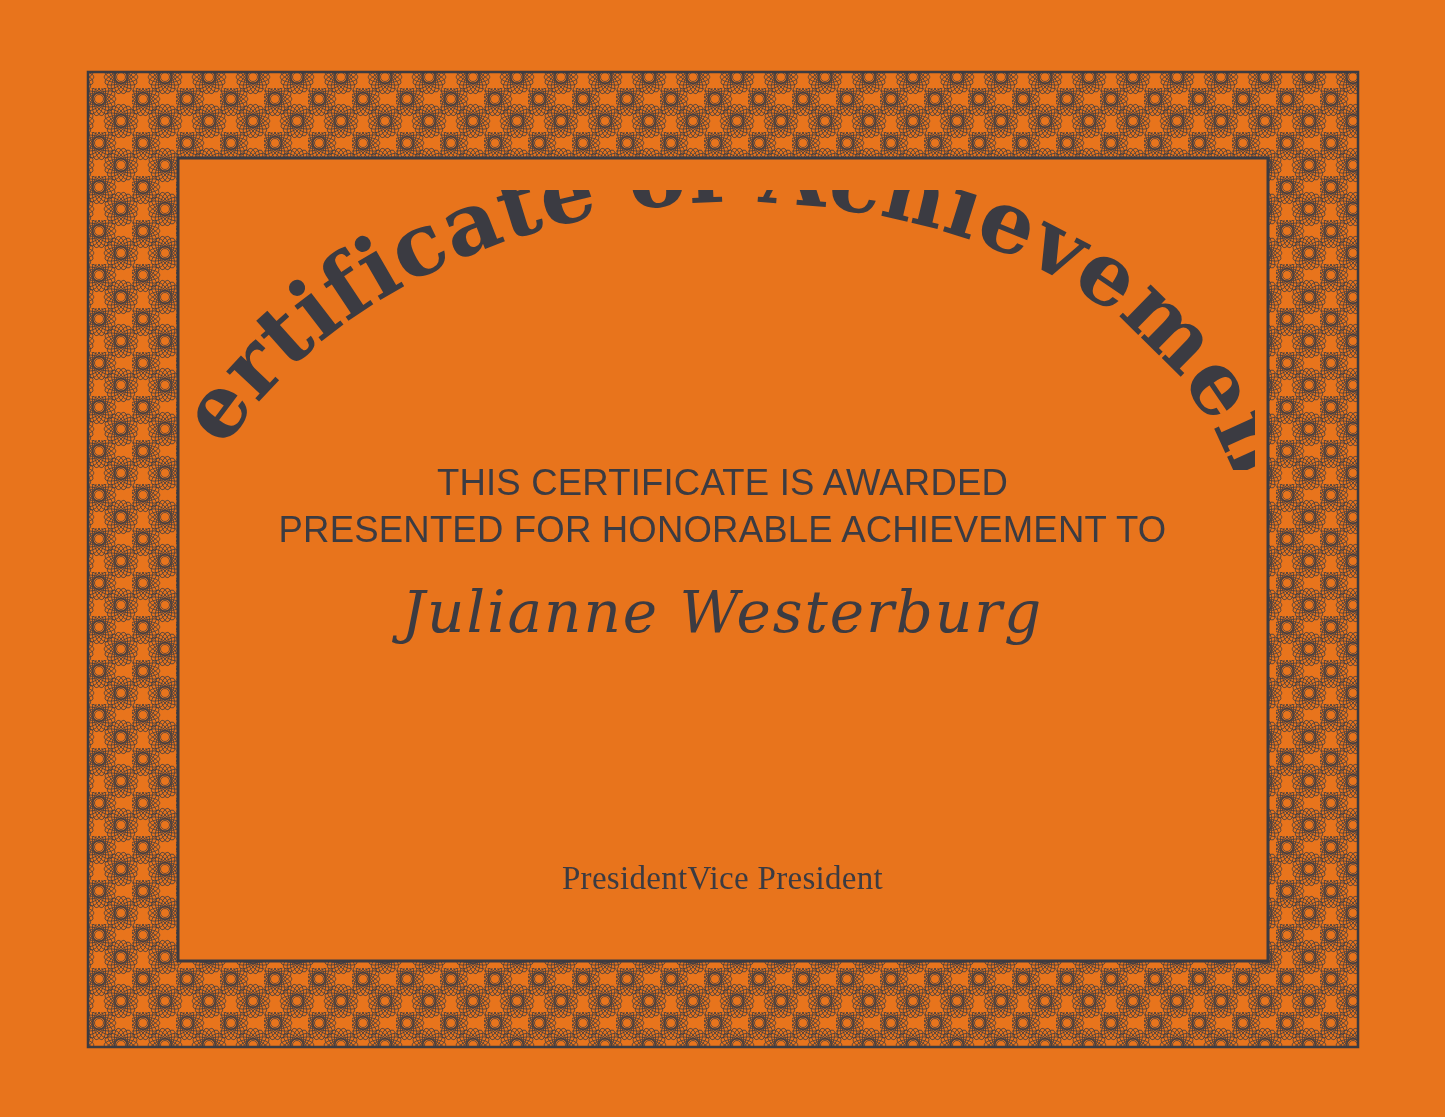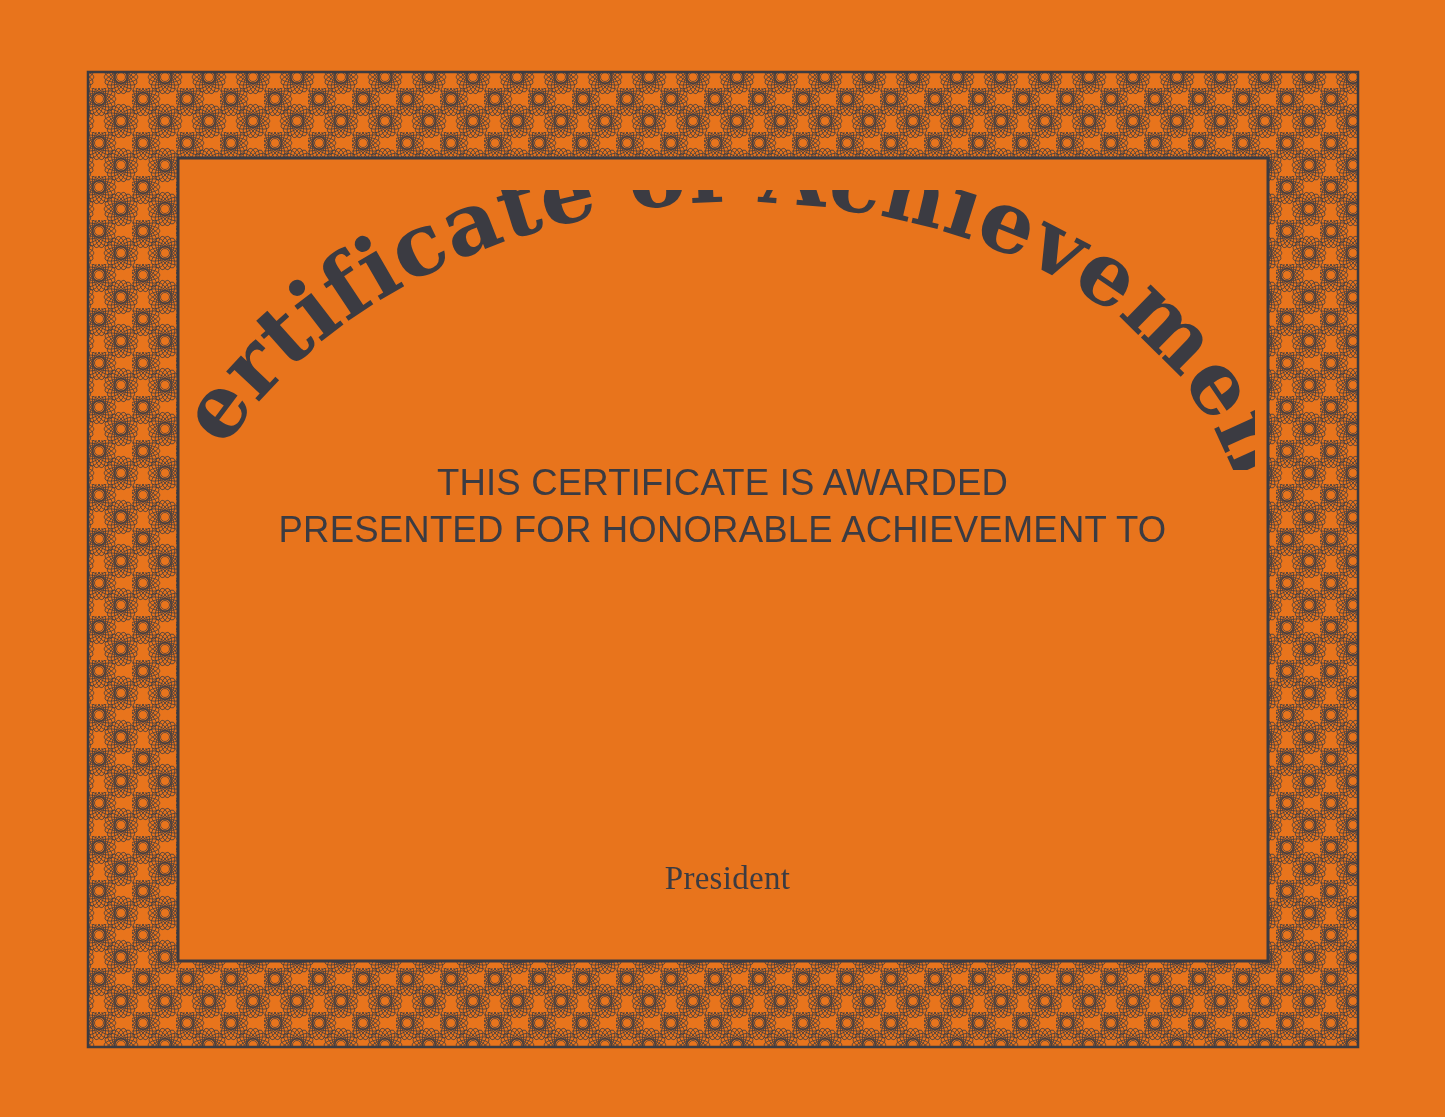--- a/index.html
+++ b/index.html
@@ -175,20 +175,22 @@
       <text>
         <textPath href="#arcPath" startOffset="50%" text-anchor="middle">Certificate of Achievement</textPath>
       </text>
     </svg>
 
     <div class="presented">
       <div class="line1">THIS CERTIFICATE IS AWARDED</div>
       <div class="line2">PRESENTED FOR HONORABLE ACHIEVEMENT TO</div>
     </div>
 
+    <div class="recipient">Julianne Westerburg</div>
 
 
     <div class="signatures">
       <div class="sig-label sig-left">President</div>
+      <div class="sig-label sig-right">Vice President</div>
     </div>
 
   </div>
 </div>
 
 </body></html>

